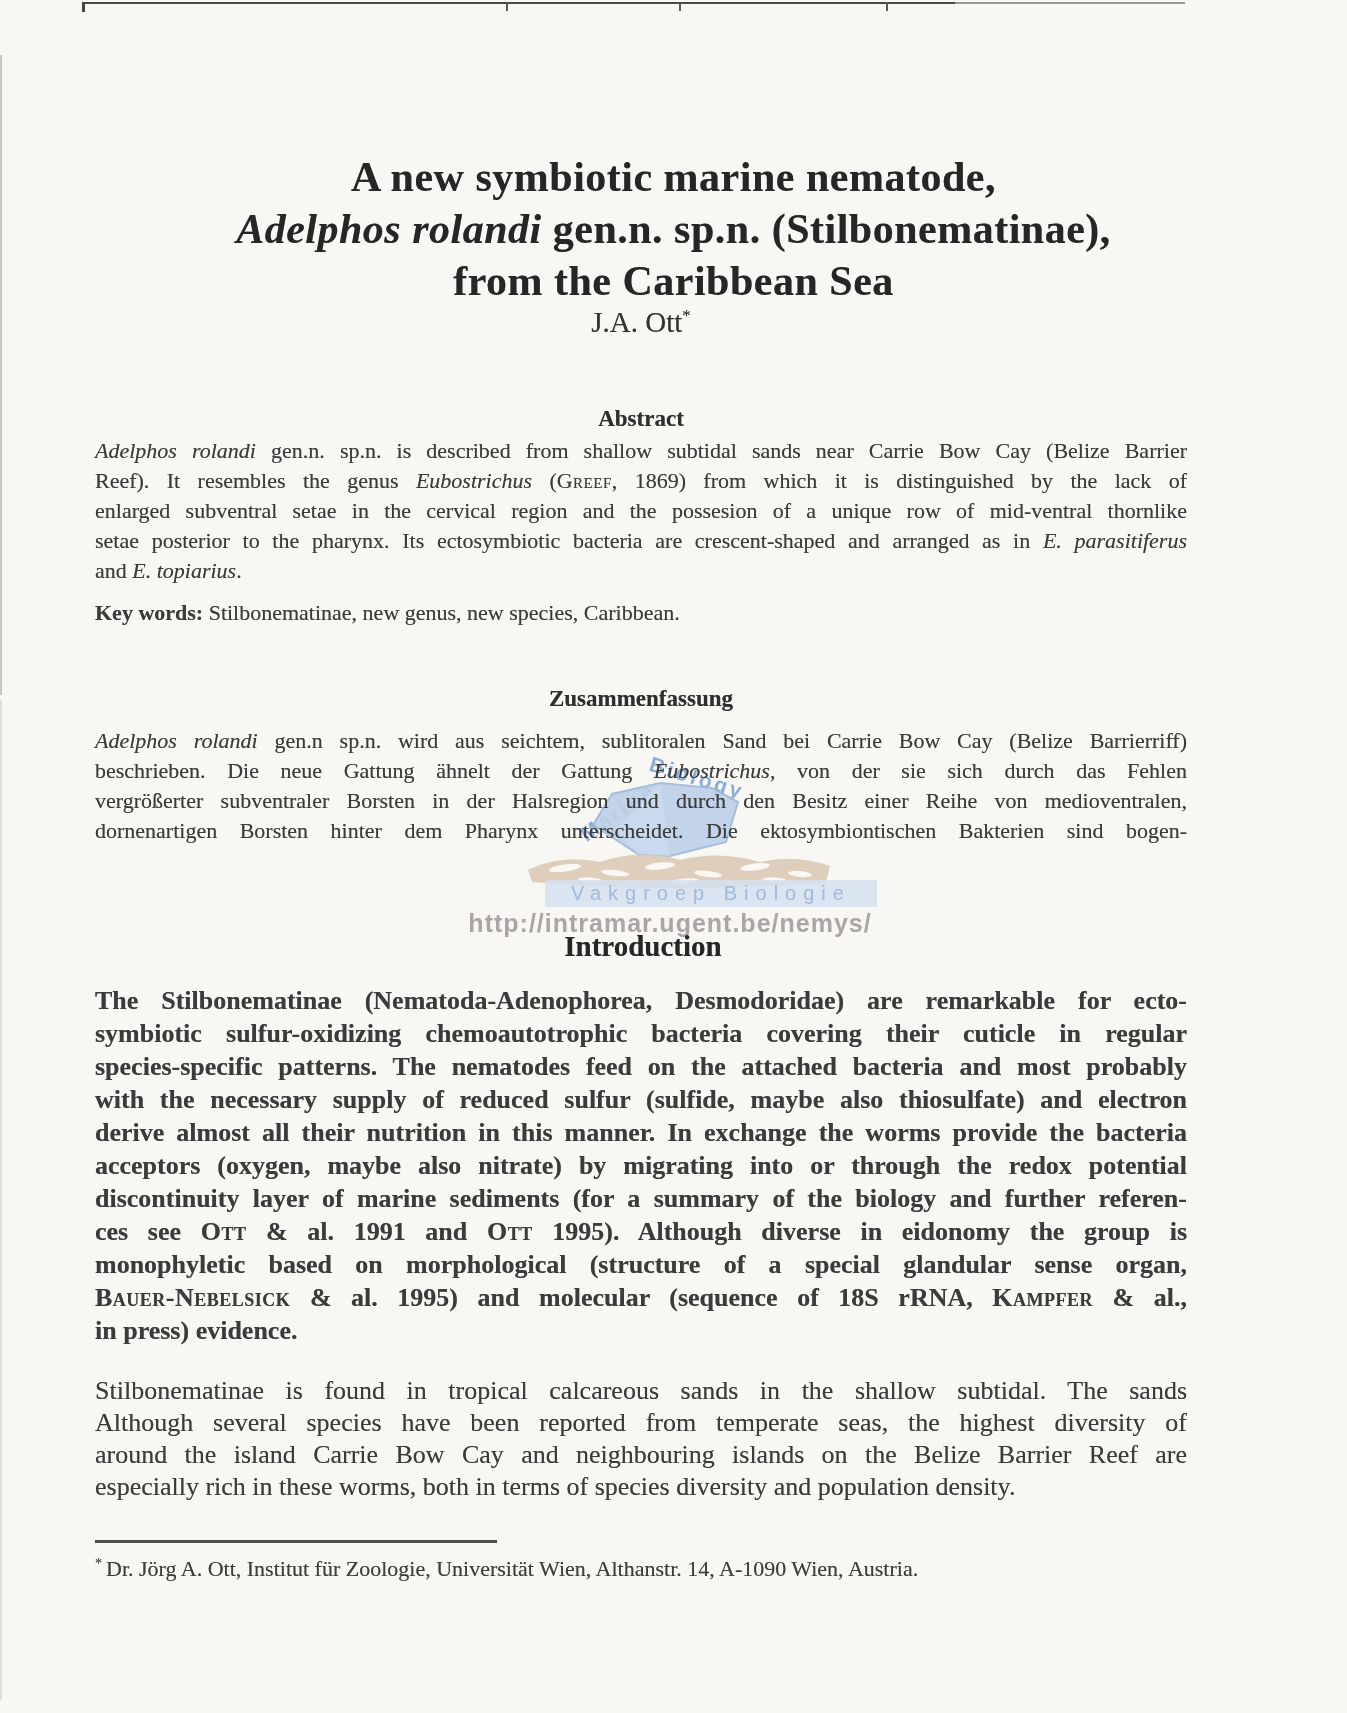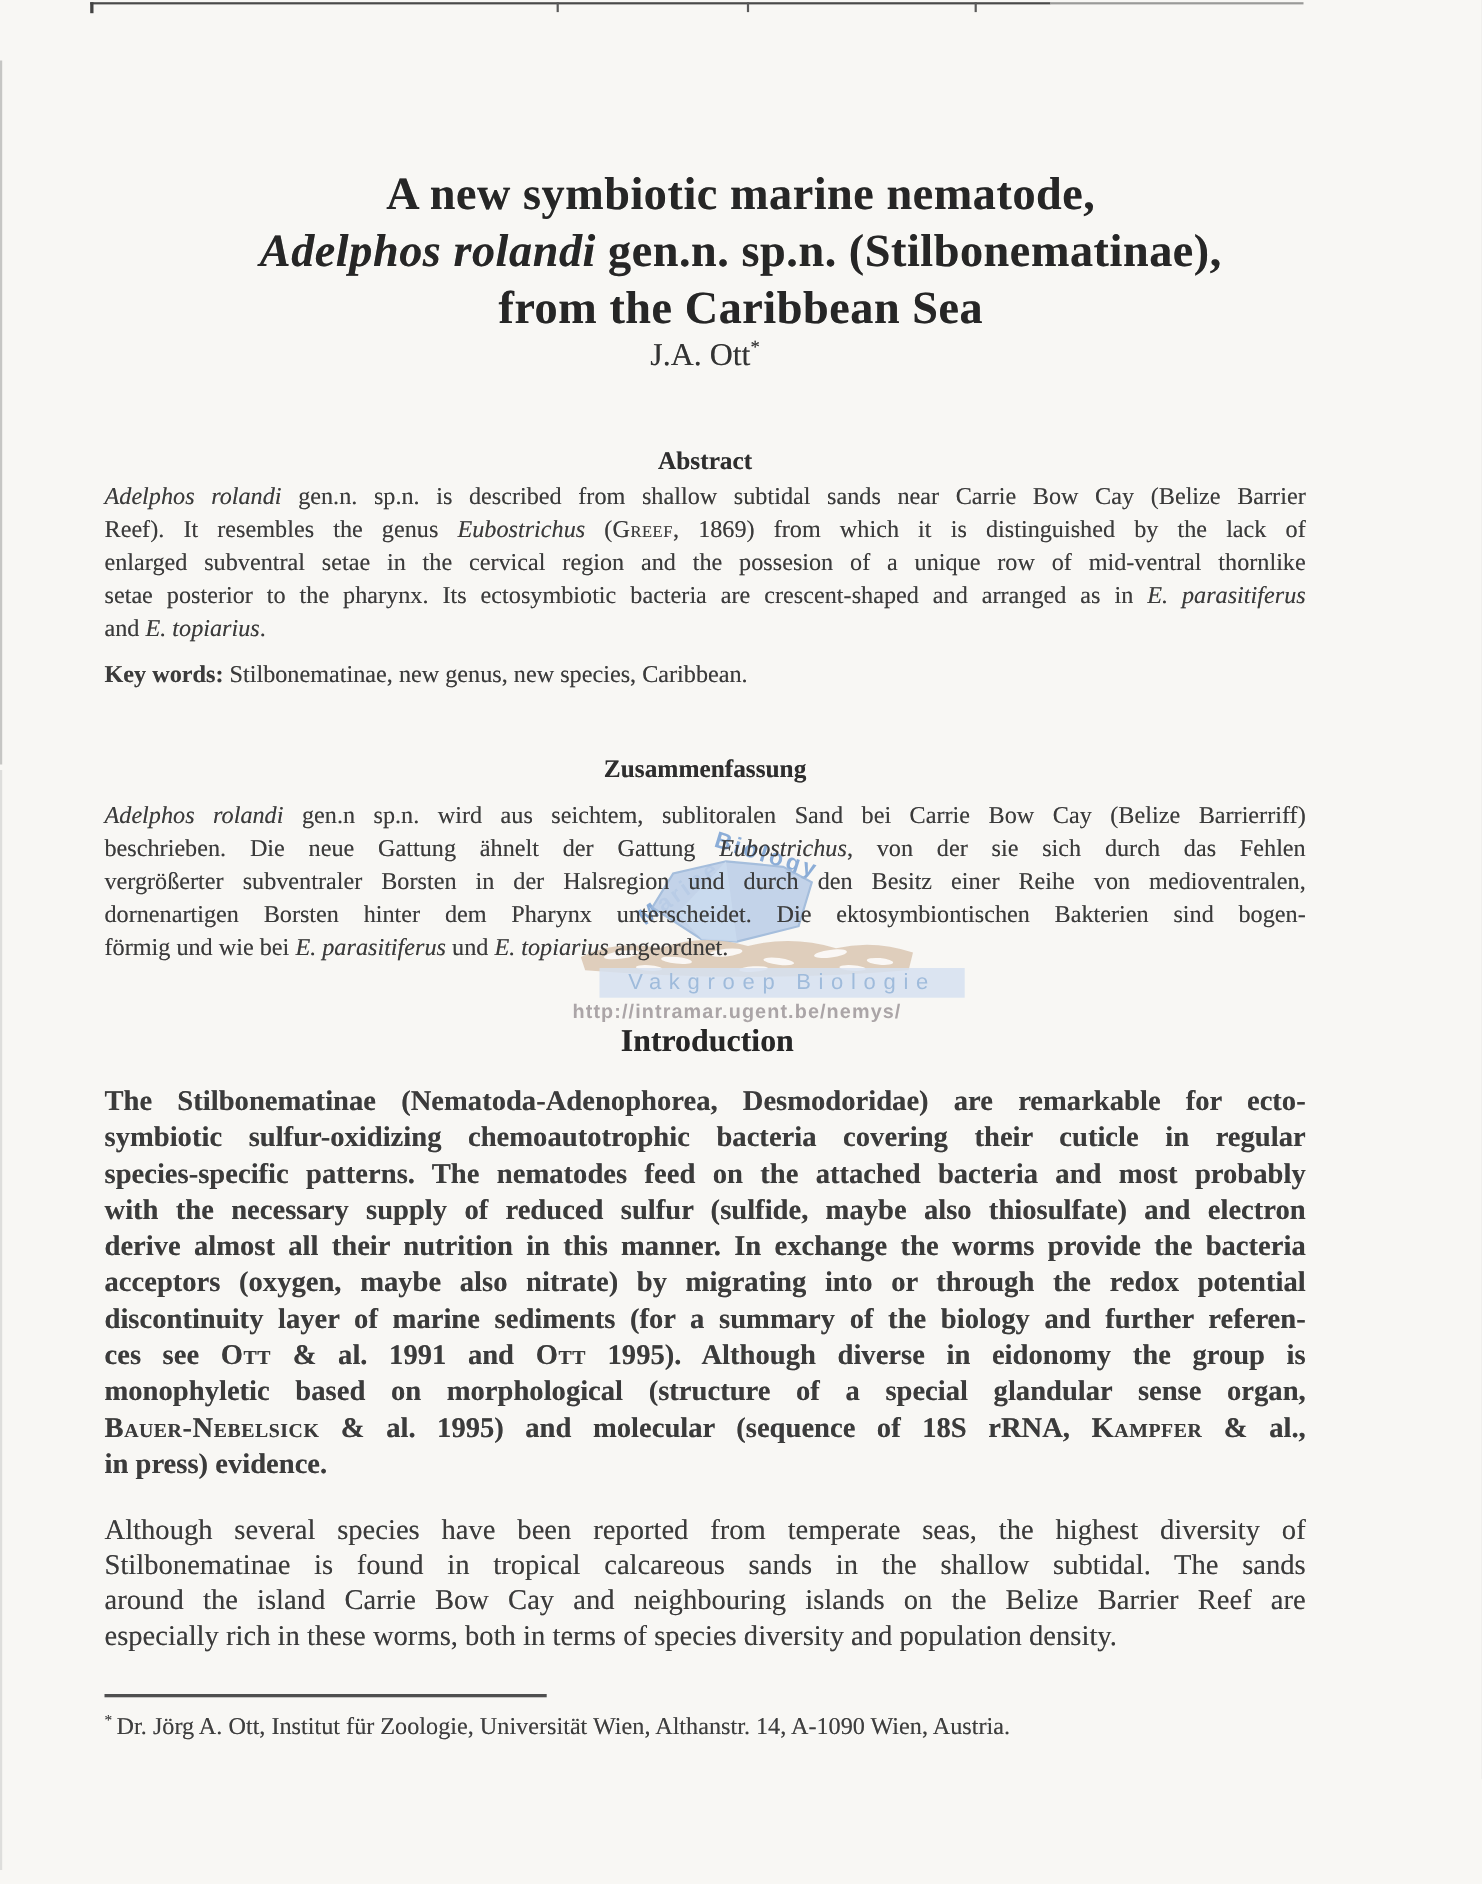--- a/index.html
+++ b/index.html
@@ -66,21 +66,21 @@
   .wm-arc{position:absolute;font-family:"Liberation Sans", sans-serif;font-weight:bold;
           font-size:21px;letter-spacing:3px;color:rgba(111,154,207,.8);}
   .wm-arc-left{left:575px;top:800px;transform:rotate(-35deg);}
   .wm-arc-right{left:648px;top:766px;transform:rotate(17deg);}
   .wm-ship{position:absolute;left:520px;top:770px;}
   .wm-banner{position:absolute;left:545px;top:880px;width:332px;height:27px;
              background:rgba(214,225,240,.85);display:flex;align-items:center;justify-content:center;}
   .wm-banner-text{font-family:"Liberation Sans", sans-serif;font-size:20px;letter-spacing:7px;
                   color:#9fbbdb;white-space:nowrap;}
   .wm-url{position:absolute;left:420px;top:909px;width:500px;text-align:center;
-          font-family:"Liberation Sans", sans-serif;font-weight:bold;font-size:18px;
+          font-family:"Liberation Sans", sans-serif;font-weight:bold;font-size:25px;
           letter-spacing:1px;color:#aba5a7;}
 </style>
 </head>
 <body>
 
 <div class="page">
 
   <div class="scan-topline"></div>
   <div class="scan-topline-tail"></div>
   <div class="scan-topline-hook"></div>
@@ -136,40 +136,39 @@
   <div class="tx col keywords">
     <b>Key words:</b><span> Stilbonematinae, new genus, new species, Caribbean.</span>
   </div>
 
   <h2 class="tx col center h-small h-zus" style="margin:0;">Zusammenfassung</h2>
   <div class="tx col body-sm zus-body">
       <div class="jline"><span class="s-i">Adelphos rolandi</span><span> gen.n sp.n. wird aus seichtem, sublitoralen Sand bei Carrie Bow Cay (Belize Barrierriff)</span></div>
       <div class="jline"><span>beschrieben. Die neue Gattung ähnelt der Gattung </span><span class="s-i">Eubostrichus</span><span>, von der sie sich durch das Fehlen</span></div>
       <div class="jline"><span>vergrößerter subventraler Borsten in der Halsregion und durch den Besitz einer Reihe von medioventralen,</span></div>
       <div class="jline"><span>dornenartigen Borsten hinter dem Pharynx unterscheidet. Die ektosymbiontischen Bakterien sind bogen-</span></div>
-      <div class="jline jlast"><span>förmig und wie bei </span><span class="s-i">E. parasitiferus</span><span> und </span><span class="s-i">E. topiarius</span><span> angeordnet.</span></div>
     </div>
 
   <h2 class="tx col center h-intro" style="margin:2px;text-align:center;">Introduction</h2>
   <div class="tx col body-lg intro-p1">
       <div class="jline"><span>The Stilbonematinae (Nematoda-Adenophorea, Desmodoridae) are remarkable for ecto-</span></div>
       <div class="jline"><span>symbiotic sulfur-oxidizing chemoautotrophic bacteria covering their cuticle in regular</span></div>
       <div class="jline"><span>species-specific patterns. The nematodes feed on the attached bacteria and most probably</span></div>
       <div class="jline"><span>with the necessary supply of reduced sulfur (sulfide, maybe also thiosulfate) and electron</span></div>
       <div class="jline"><span>derive almost all their nutrition in this manner. In exchange the worms provide the bacteria</span></div>
       <div class="jline"><span>acceptors (oxygen, maybe also nitrate) by migrating into or through the redox potential</span></div>
       <div class="jline"><span>discontinuity layer of marine sediments (for a summary of the biology and further referen-</span></div>
       <div class="jline"><span>ces see </span><span class="s-sc">Ott</span><span> &amp; al. 1991 and </span><span class="s-sc">Ott</span><span> 1995). Although diverse in eidonomy the group is</span></div>
       <div class="jline"><span>monophyletic based on morphological (structure of a special glandular sense organ,</span></div>
       <div class="jline"><span class="s-sc">Bauer-Nebelsick</span><span> &amp; al. 1995) and molecular (sequence of 18S rRNA, </span><span class="s-sc">Kampfer</span><span> &amp; al.,</span></div>
       <div class="jline jlast"><span>in press) evidence.</span></div>
     </div>
   <div class="tx col body-lg intro-p2">
+      <div class="jline"><span>Stilbonematinae is found in tropical calcareous sands in the shallow subtidal. The sands</span></div>
       <div class="jline"><span>Although several species have been reported from temperate seas, the highest diversity of</span></div>
-      <div class="jline"><span>Stilbonematinae is found in tropical calcareous sands in the shallow subtidal. The sands</span></div>
       <div class="jline"><span>around the island Carrie Bow Cay and neighbouring islands on the Belize Barrier Reef are</span></div>
       <div class="jline jlast"><span>especially rich in these worms, both in terms of species diversity and population density.</span></div>
     </div>
 
   <div class="footrule"></div>
   <div class="tx col footnote">
     <sup>*</sup><span>Dr. Jörg A. Ott, Institut für Zoologie, Universität Wien, Althanstr. 14, A-1090 Wien, Austria.</span>
   </div>
 
 </div>

